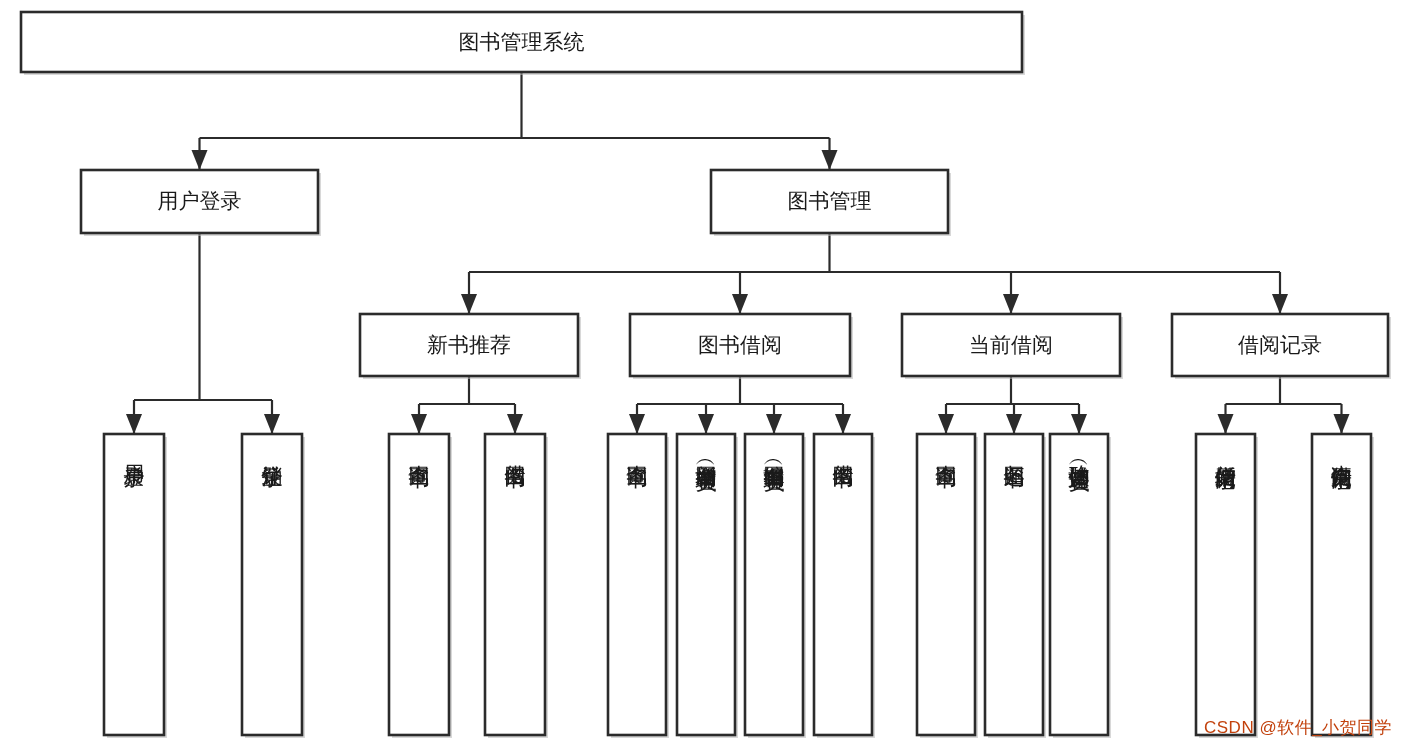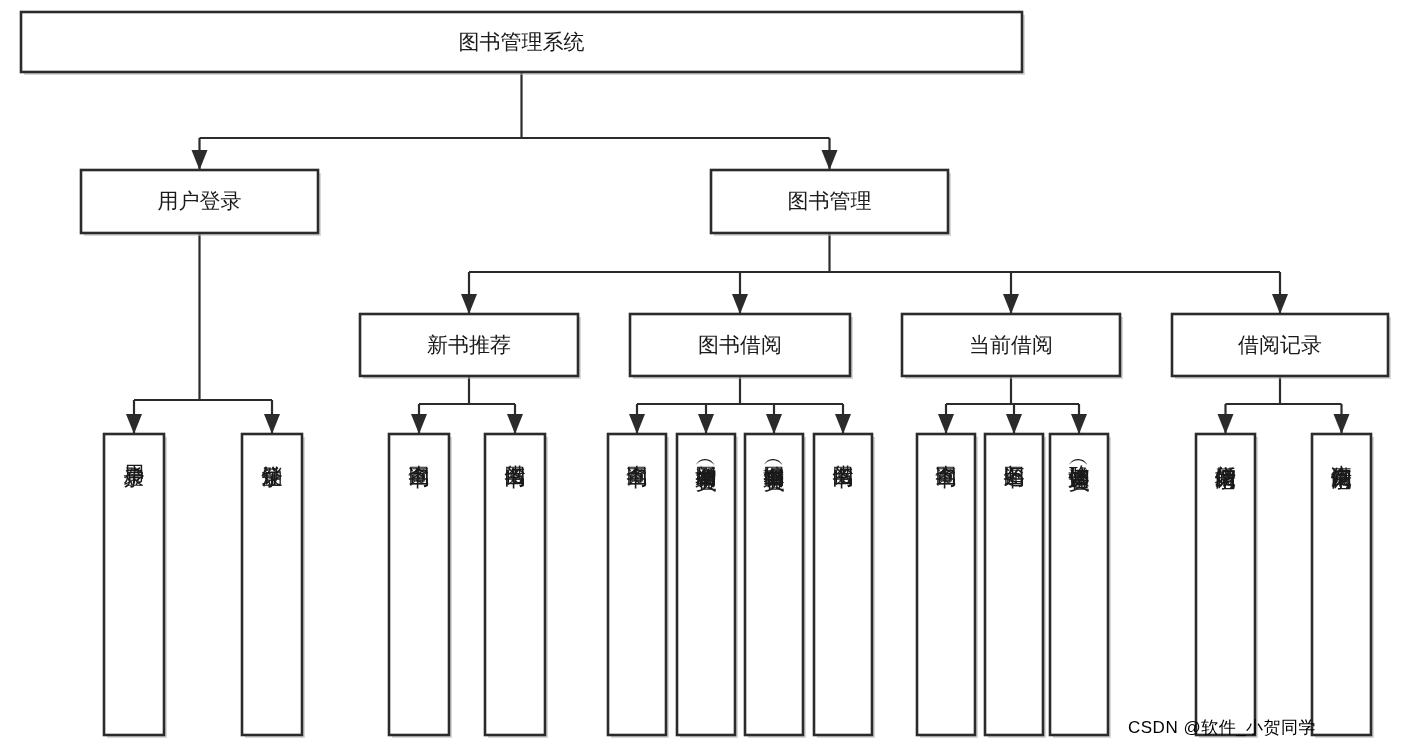--- a/index.html
+++ b/index.html
@@ -263,14 +263,14 @@
       <div class="vert-label-wrap" style="left: 1050px; top: 448px; width: 58px; height: 283px;">
         <div class="vert-label">确认归还（管理员）</div>
       </div>
       <div class="vert-label-wrap" style="left: 1196px; top: 448px; width: 59px; height: 283px;">
         <div class="vert-label">新增借阅记录</div>
       </div>
       <div class="vert-label-wrap" style="left: 1312px; top: 448px; width: 59px; height: 283px;">
         <div class="vert-label">查询借阅记录</div>
       </div>
     </div>
-  <div class="watermark" style="left: 1128px; top: 716px; color: #000000;">CSDN @软件_小贺同学</div>
+  <div class="watermark" style="left: 1204px; top: 716px; color: #c2410c;">CSDN @软件_小贺同学</div>
 </div>
 
 </body></html>

